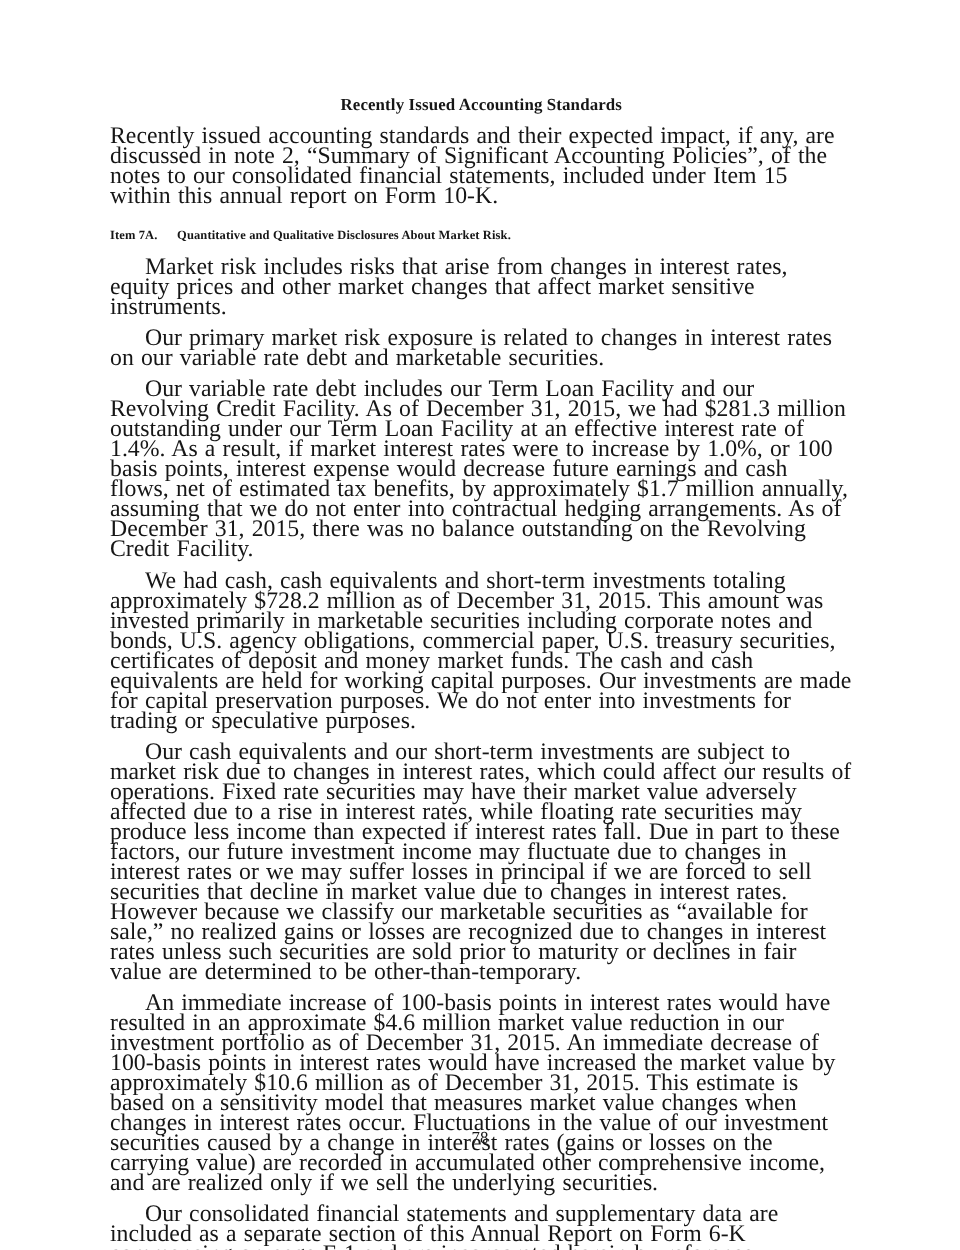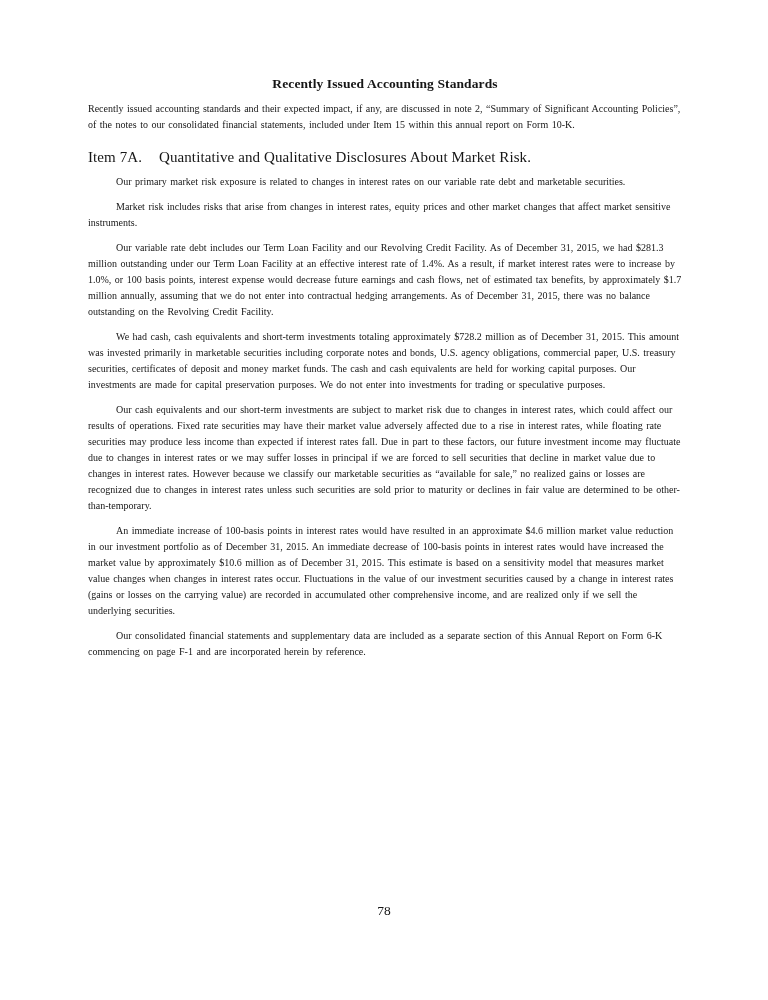--- a/index.html
+++ b/index.html
@@ -25,34 +25,34 @@
   .center-heading {
     margin: 76px 0 0 0;
     text-align: center;
     font-size: 13.5px;
     line-height: 16px;
     font-weight: bold;
     letter-spacing: 0.1px;
   }
   .para {
     margin: 9px 0 0 0;
-    font-size: 10px;
+    font-size: 19px;
     line-height: 16px;
     text-align: left;
     word-spacing: 1px;
     text-indent: 28px;
   }
   .para.noindent {
     text-indent: 0;
   }
   .item-heading {
     margin: 15px 0 0 0;
-    font-size: 15px;
+    font-size: 10px;
     line-height: 16px;
-    font-weight: normal;
+    font-weight: bold;
     letter-spacing: 0.1px;
   }
   .item-heading .item-title {
     margin-left: 13px;
   }
   .para + .item-heading {
     margin-top: 16px;
   }
   .page-footer {
     position: absolute;
@@ -74,23 +74,23 @@
 
     <h2 class="center-heading">Recently Issued Accounting Standards</h2>
 
     <p class="para noindent">Recently issued accounting standards and their expected impact, if any, are discussed in note 2, “Summary of Significant Accounting Policies”, of the notes to our consolidated financial statements, included under Item 15 within this annual report on Form 10-K.</p>
 
     <h3 class="item-heading">
       <span class="item-label">Item 7A.</span>
       <span class="item-title">Quantitative and Qualitative Disclosures About Market Risk.</span>
     </h3>
 
+    <p class="para">Market risk includes risks that arise from changes in interest rates, equity prices and other market changes that affect market sensitive instruments.</p>
+
     <p class="para">Our primary market risk exposure is related to changes in interest rates on our variable rate debt and marketable securities.</p>
-
-    <p class="para">Market risk includes risks that arise from changes in interest rates, equity prices and other market changes that affect market sensitive instruments.</p>
 
     <p class="para">Our variable rate debt includes our Term Loan Facility and our Revolving Credit Facility. As of December 31, 2015, we had $281.3 million outstanding under our Term Loan Facility at an effective interest rate of 1.4%. As a result, if market interest rates were to increase by 1.0%, or 100 basis points, interest expense would decrease future earnings and cash flows, net of estimated tax benefits, by approximately $1.7 million annually, assuming that we do not enter into contractual hedging arrangements. As of December 31, 2015, there was no balance outstanding on the Revolving Credit Facility.</p>
 
     <p class="para">We had cash, cash equivalents and short-term investments totaling approximately $728.2 million as of December 31, 2015. This amount was invested primarily in marketable securities including corporate notes and bonds, U.S. agency obligations, commercial paper, U.S. treasury securities, certificates of deposit and money market funds. The cash and cash equivalents are held for working capital purposes. Our investments are made for capital preservation purposes. We do not enter into investments for trading or speculative purposes.</p>
 
     <p class="para">Our cash equivalents and our short-term investments are subject to market risk due to changes in interest rates, which could affect our results of operations. Fixed rate securities may have their market value adversely affected due to a rise in interest rates, while floating rate securities may produce less income than expected if interest rates fall. Due in part to these factors, our future investment income may fluctuate due to changes in interest rates or we may suffer losses in principal if we are forced to sell securities that decline in market value due to changes in interest rates. However because we classify our marketable securities as “available for sale,” no realized gains or losses are recognized due to changes in interest rates unless such securities are sold prior to maturity or declines in fair value are determined to be other-than-temporary.</p>
 
     <p class="para">An immediate increase of 100-basis points in interest rates would have resulted in an approximate $4.6 million market value reduction in our investment portfolio as of December 31, 2015. An immediate decrease of 100-basis points in interest rates would have increased the market value by approximately $10.6 million as of December 31, 2015. This estimate is based on a sensitivity model that measures market value changes when changes in interest rates occur. Fluctuations in the value of our investment securities caused by a change in interest rates (gains or losses on the carrying value) are recorded in accumulated other comprehensive income, and are realized only if we sell the underlying securities.</p>
 
 

